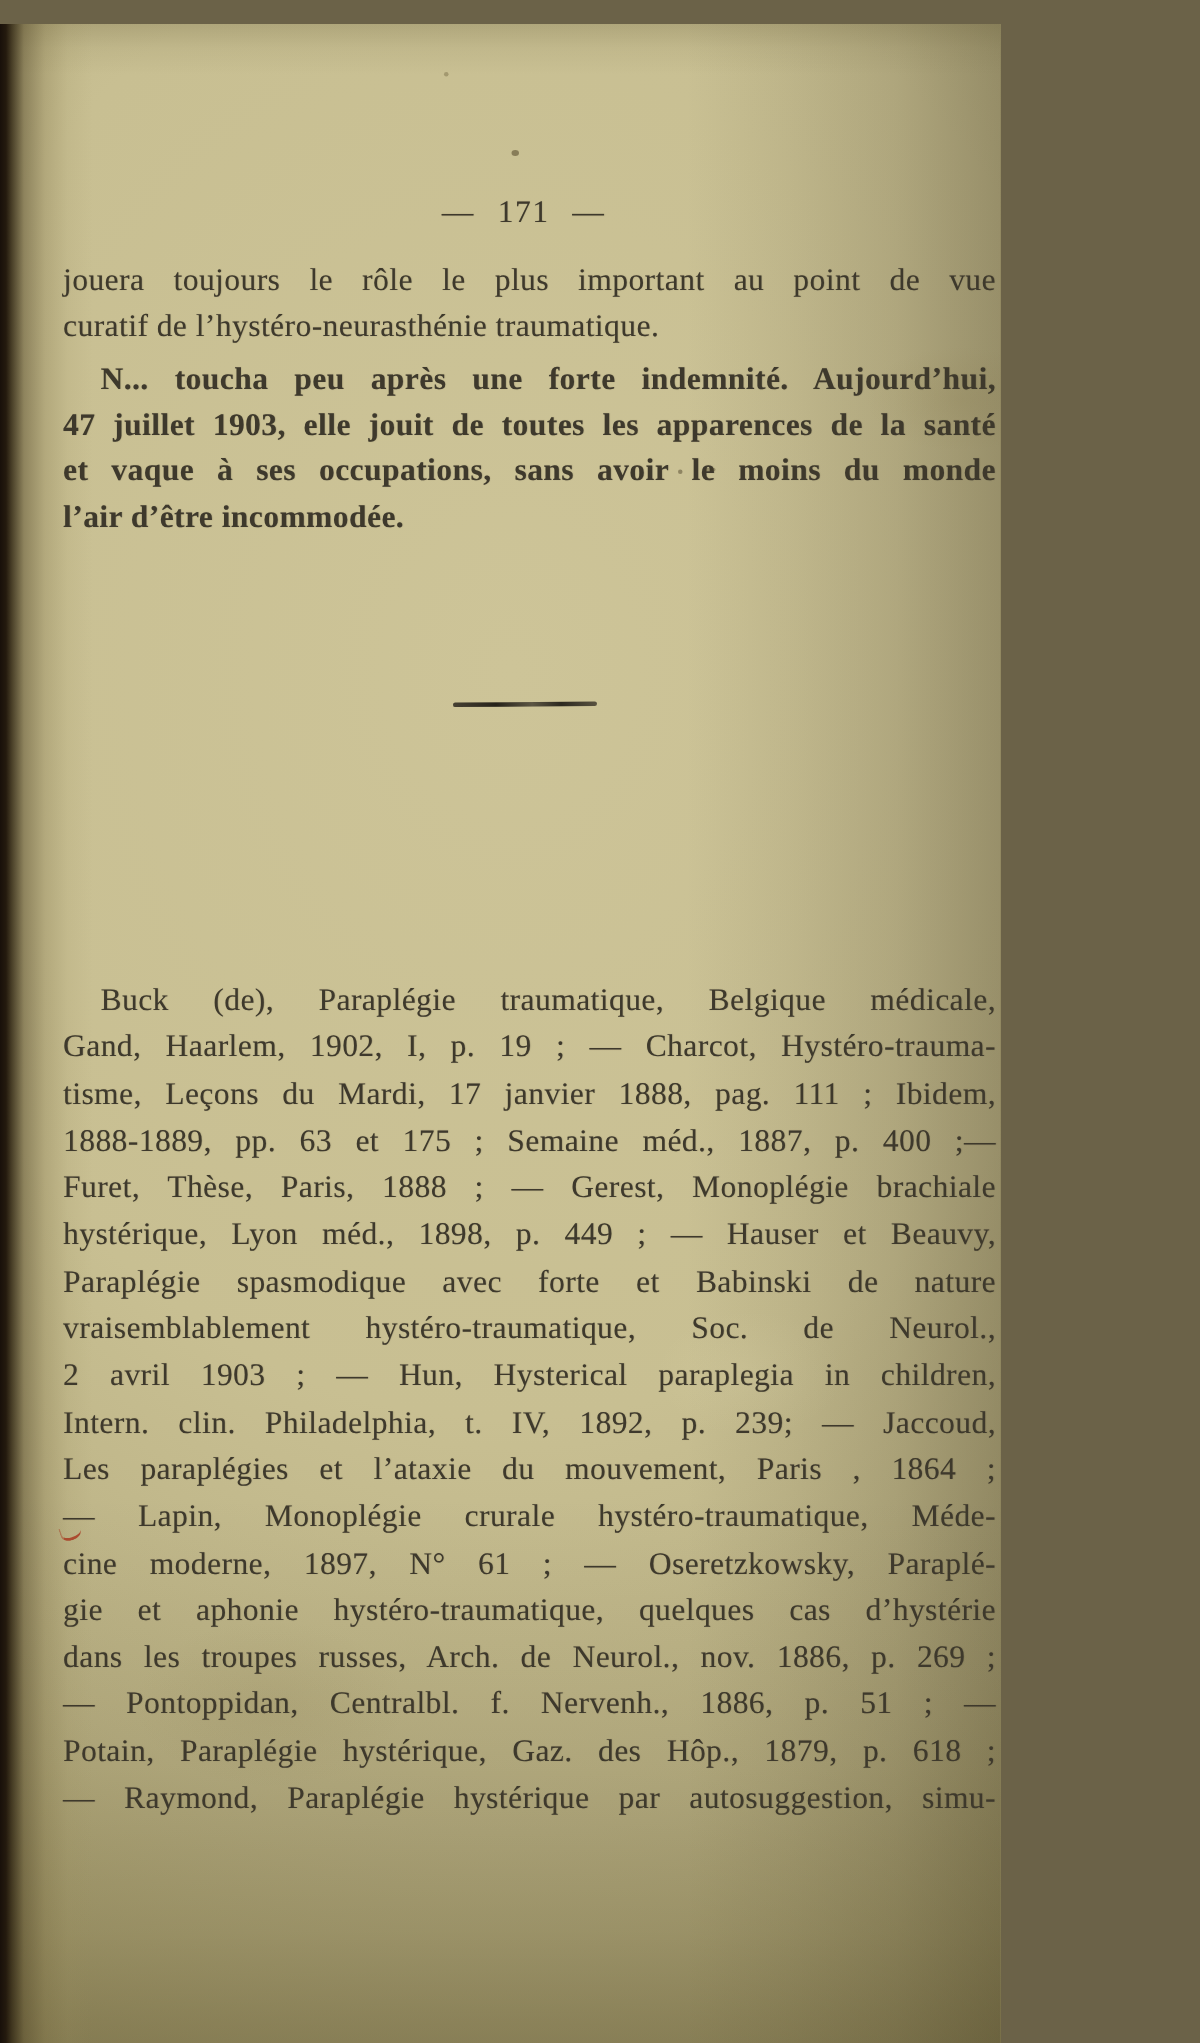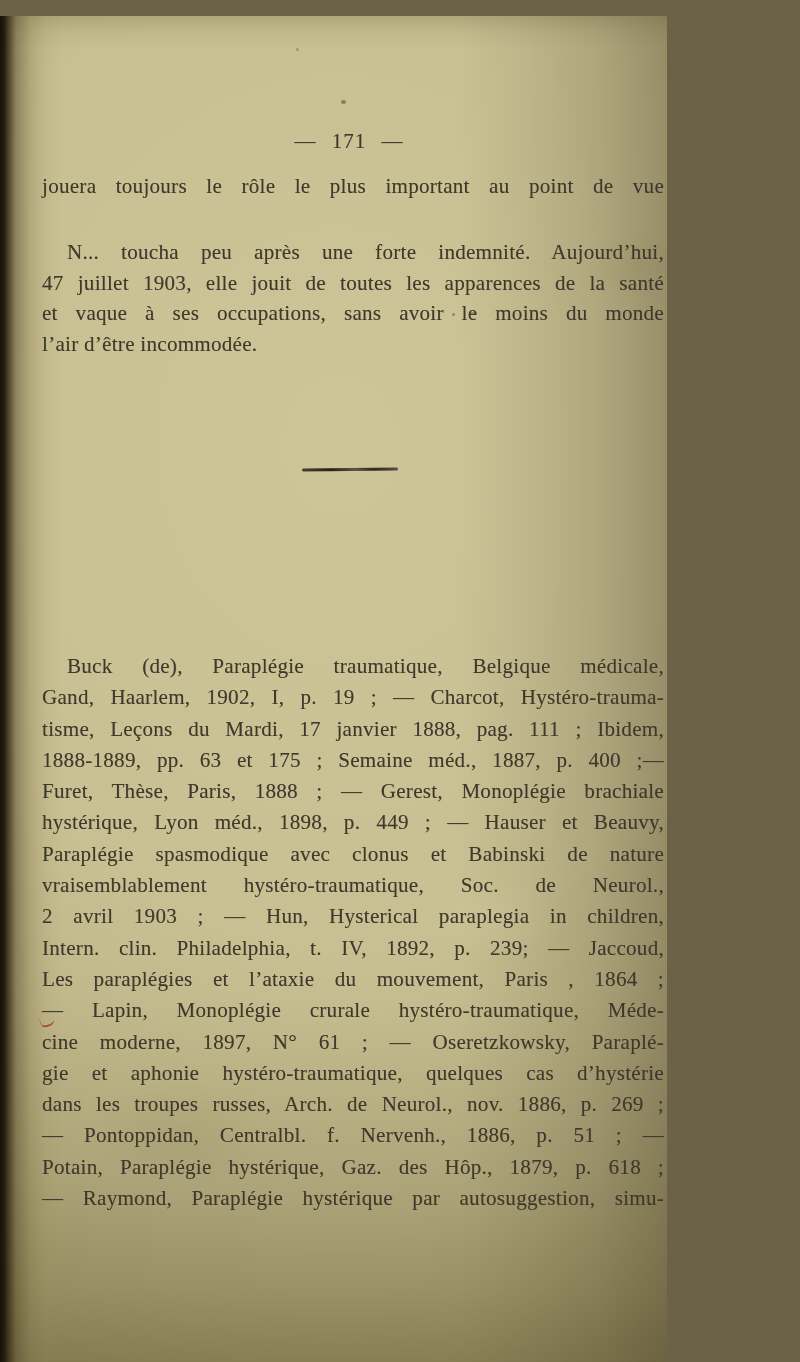--- a/index.html
+++ b/index.html
@@ -100,40 +100,41 @@
 </style>
 </head>
 <body>
 
 <div class="page">
 
   <div class="pagenum">— 171 —</div>
 
   <div class="txtblock" style="top:155px;">
       <div class="line"><span>jouera toujours le rôle le plus important au point de vue</span></div>
+      <div class="line endline"><span>curatif de l’hystéro-neurasthénie traumatique.</span></div>
     </div>
 
-  <div class="txtblock" style="top:221px;">
+  <div class="txtblock" style="top:221px;font-weight:bold;">
       <div class="line indent"><span>N... toucha peu après une forte indemnité. Aujourd’hui,</span></div>
       <div class="line"><span>47 juillet 1903, elle jouit de toutes les apparences de la santé</span></div>
       <div class="line"><span>et vaque à ses occupations, sans avoir le moins du monde</span></div>
       <div class="line endline"><span>l’air d’être incommodée.</span></div>
     </div>
 
   <div class="rule"></div>
 
 
   <div class="txtblock biblio" style="top:635px;">
       <div class="line indent"><span>Buck (de), Paraplégie traumatique, </span><span class="it">Belgique médicale</span><span>,</span></div>
       <div class="line"><span>Gand, Haarlem, 1902, I, p. 19 ; — Charcot, Hystéro-trauma-</span></div>
       <div class="line"><span>tisme, </span><span class="it">Leçons du Mardi</span><span>, 17 janvier 1888, pag. 111 ; </span><span class="it">Ibidem</span><span>,</span></div>
       <div class="line"><span>1888-1889, pp. 63 et 175 ; </span><span class="it">Semaine méd.</span><span>, 1887, p. 400 ;—</span></div>
       <div class="line"><span>Furet, </span><span class="it">Thèse</span><span>, Paris, 1888 ; — Gerest, Monoplégie brachiale</span></div>
       <div class="line"><span>hystérique, </span><span class="it">Lyon méd.</span><span>, 1898, p. 449 ; — Hauser et Beauvy,</span></div>
-      <div class="line"><span>Paraplégie spasmodique avec clonus et Babinski de nature</span></div>
+      <div class="line"><span>Paraplégie spasmodique avec forte et Babinski de nature</span></div>
       <div class="line"><span>vraisemblablement hystéro-traumatique, </span><span class="it">Soc. de Neurol.</span><span>,</span></div>
       <div class="line"><span>2 avril 1903 ; — Hun, Hysterical paraplegia in children,</span></div>
       <div class="line"><span class="it">Intern. clin. Philadelphia</span><span>, t. IV, 1892, p. 239; — Jaccoud,</span></div>
       <div class="line"><span>Les paraplégies et l’ataxie du mouvement, Paris , 1864 ;</span></div>
       <div class="line"><span>— Lapin, Monoplégie crurale hystéro-traumatique, </span><span class="it">Méde-</span></div>
       <div class="line"><span class="it">cine moderne</span><span>, 1897, N° 61 ; — Oseretzkowsky, Paraplé-</span></div>
       <div class="line"><span>gie et aphonie hystéro-traumatique, quelques cas d’hystérie</span></div>
       <div class="line"><span>dans les troupes russes, </span><span class="it">Arch. de Neurol.</span><span>, nov. 1886, p. 269 ;</span></div>
       <div class="line"><span>— Pontoppidan, Centralbl. f. Nervenh., 1886, p. 51 ; —</span></div>
       <div class="line"><span>Potain, Paraplégie hystérique, </span><span class="it">Gaz. des Hôp.</span><span>, 1879, p. 618 ;</span></div>

